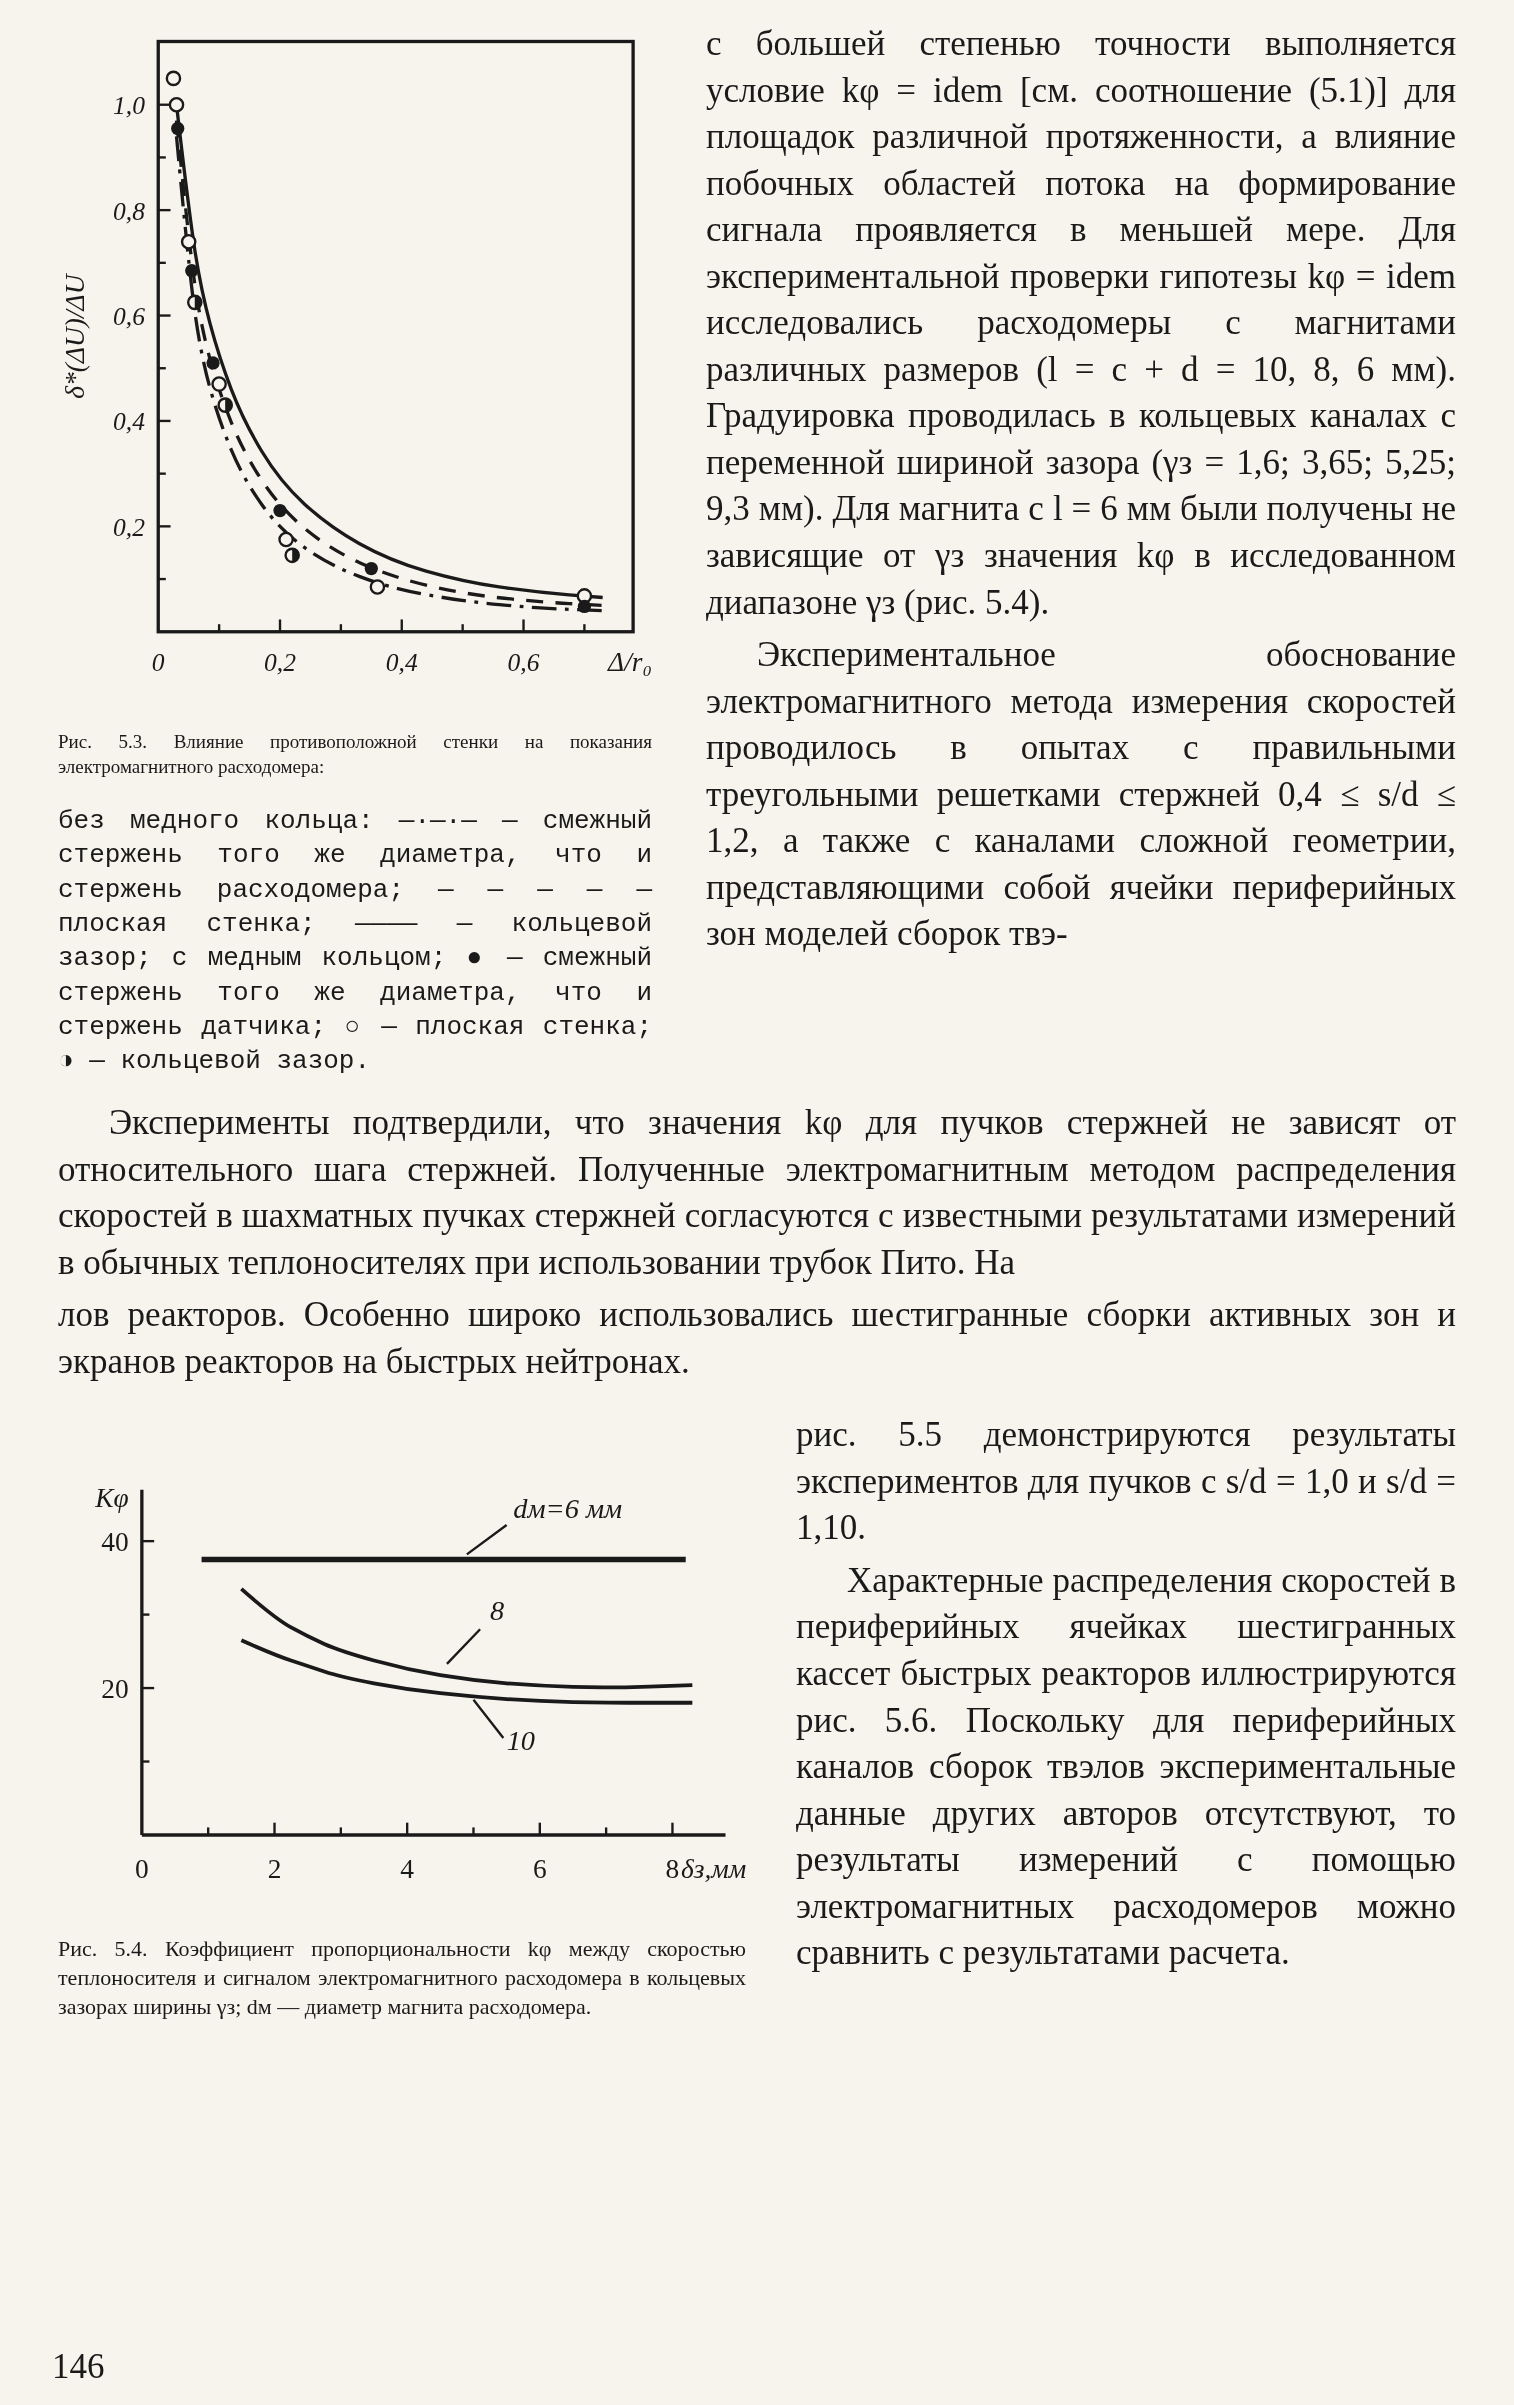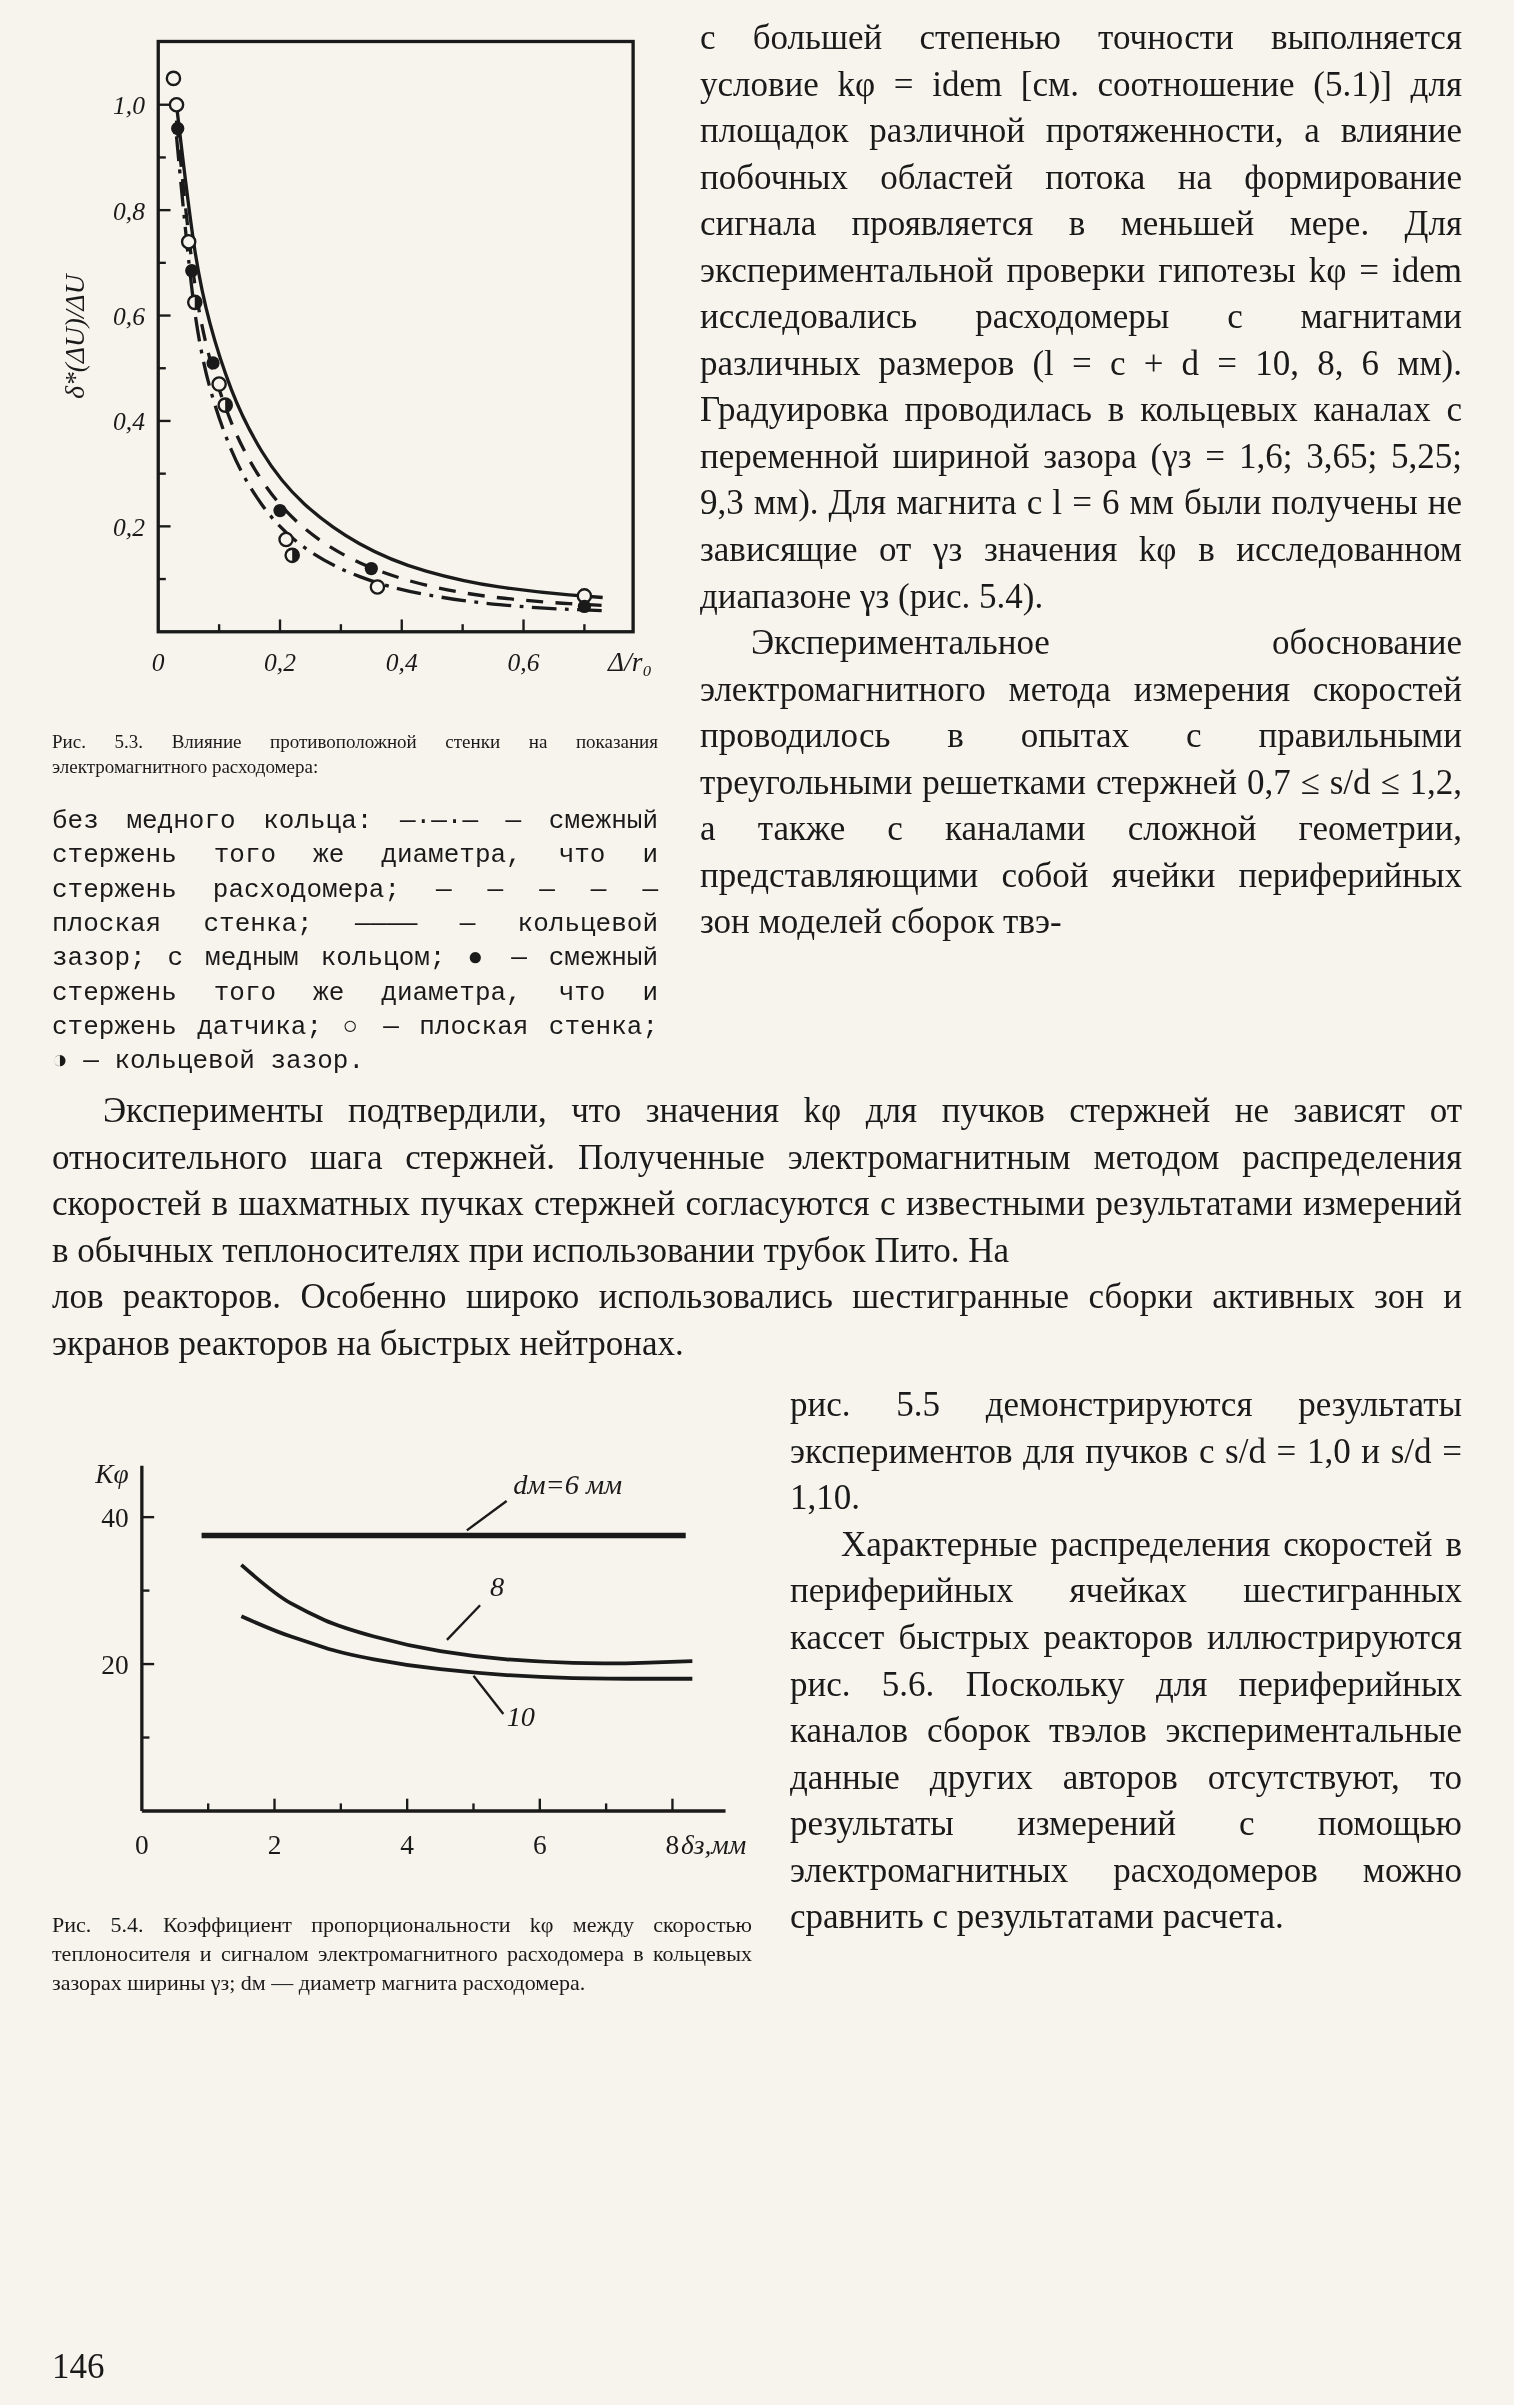--- a/index.html
+++ b/index.html
@@ -3,21 +3,21 @@
 <meta charset="utf-8">
 <style>
   html,body{margin:0;padding:0;}
   body{
     width:1514px;height:2406px;
     background:#f7f4ed;color:#1a1a1a;
     font-family:"Liberation Serif",serif;
     overflow:hidden;box-sizing:border-box;
   }
   .page{box-sizing:border-box;width:1514px;height:2406px;padding:15px 52px 19px 52px;display:flex;flex-direction:column;}
-  p{margin:0;text-align:justify;}
+  p{margin:6px;text-align:justify;}
   .body-text{font-size:35px;line-height:1.33;}
   .indent{text-indent:51px;}
   .top-row{display:flex;gap:42px;}
   .col-left{flex:0 0 606px;width:606px;}
   .col-right{flex:1;min-width:0;}
   .caption53{font-size:19px;line-height:1.3;margin-top:15px;}
   .legend53{font-size:26px;line-height:1.32;margin-top:24.6px;font-family:Liberation Mono, monospace;}
   .full-width{margin-top:9.5px;}
   .bottom-row{display:flex;gap:38px;margin-top:15px;}
   .col-left2{flex:0 0 700px;width:700px;padding-top:55px;}
@@ -90,21 +90,21 @@
             <circle cx="562.5128205128206" cy="625.2571428571429" r="7" fill="#1a1a1a"></circle>
             <text class="axlabel" text-anchor="middle" transform="translate(34 340) rotate(-90)">δ*(ΔU)/ΔU</text>
             <text x="634" y="694" text-anchor="end" class="axlabel">Δ/r₀</text>
           </svg>
       </figure>
       <p class="caption53">Рис. 5.3. Влияние противоположной стенки на показания электромагнитного расходомера:</p>
       <p class="legend53">без медного кольца: —·—·— — смежный стержень того же диаметра, что и стержень расходомера; — — — — — плоская стенка; ———— — кольцевой зазор; с медным кольцом; ● — смежный стержень того же диаметра, что и стержень датчика; ○ — плоская стенка; ◑ — кольцевой зазор.</p>
     </div>
     <div class="col-right">
       <p class="body-text">с большей степенью точности выполняется условие kφ = idem [см. соотношение (5.1)] для площадок различной протяженности, а влияние побочных областей потока на формирование сигнала проявляется в меньшей мере. Для экспериментальной проверки гипотезы kφ = idem исследовались расходомеры с магнитами различных размеров (l = c + d = 10, 8, 6 мм). Градуировка проводилась в кольцевых каналах с переменной шириной зазора (γз = 1,6; 3,65; 5,25; 9,3 мм). Для магнита с l = 6 мм были получены не зависящие от γз значения kφ в исследованном диапазоне γз (рис. 5.4).</p>
-      <p class="body-text indent">Экспериментальное обоснование электромагнитного метода измерения скоростей проводилось в опытах с правильными треугольными решетками стержней 0,7 ≤ s/d ≤ 1,2, а также с каналами сложной геометрии, представляющими собой ячейки периферийных зон моделей сборок твэ-</p>
+      <p class="body-text indent">Экспериментальное обоснование электромагнитного метода измерения скоростей проводилось в опытах с правильными треугольными решетками стержней 0,4 ≤ s/d ≤ 1,2, а также с каналами сложной геометрии, представляющими собой ячейки периферийных зон моделей сборок твэ-</p>
     </div>
   </div>
 
   <div class="full-width">
     <p class="body-text indent">Эксперименты подтвердили, что значения kφ для пучков стержней не зависят от относительного шага стержней. Полученные электромагнитным методом распределения скоростей в шахматных пучках стержней согласуются с известными результатами измерений в обычных теплоносителях при использовании трубок Пито. На</p>
     <p class="body-text">лов реакторов. Особенно широко использовались шестигранные сборки активных зон и экранов реакторов на быстрых нейтронах.</p>
   </div>
 
   <div class="bottom-row">
     <div class="col-left2">

